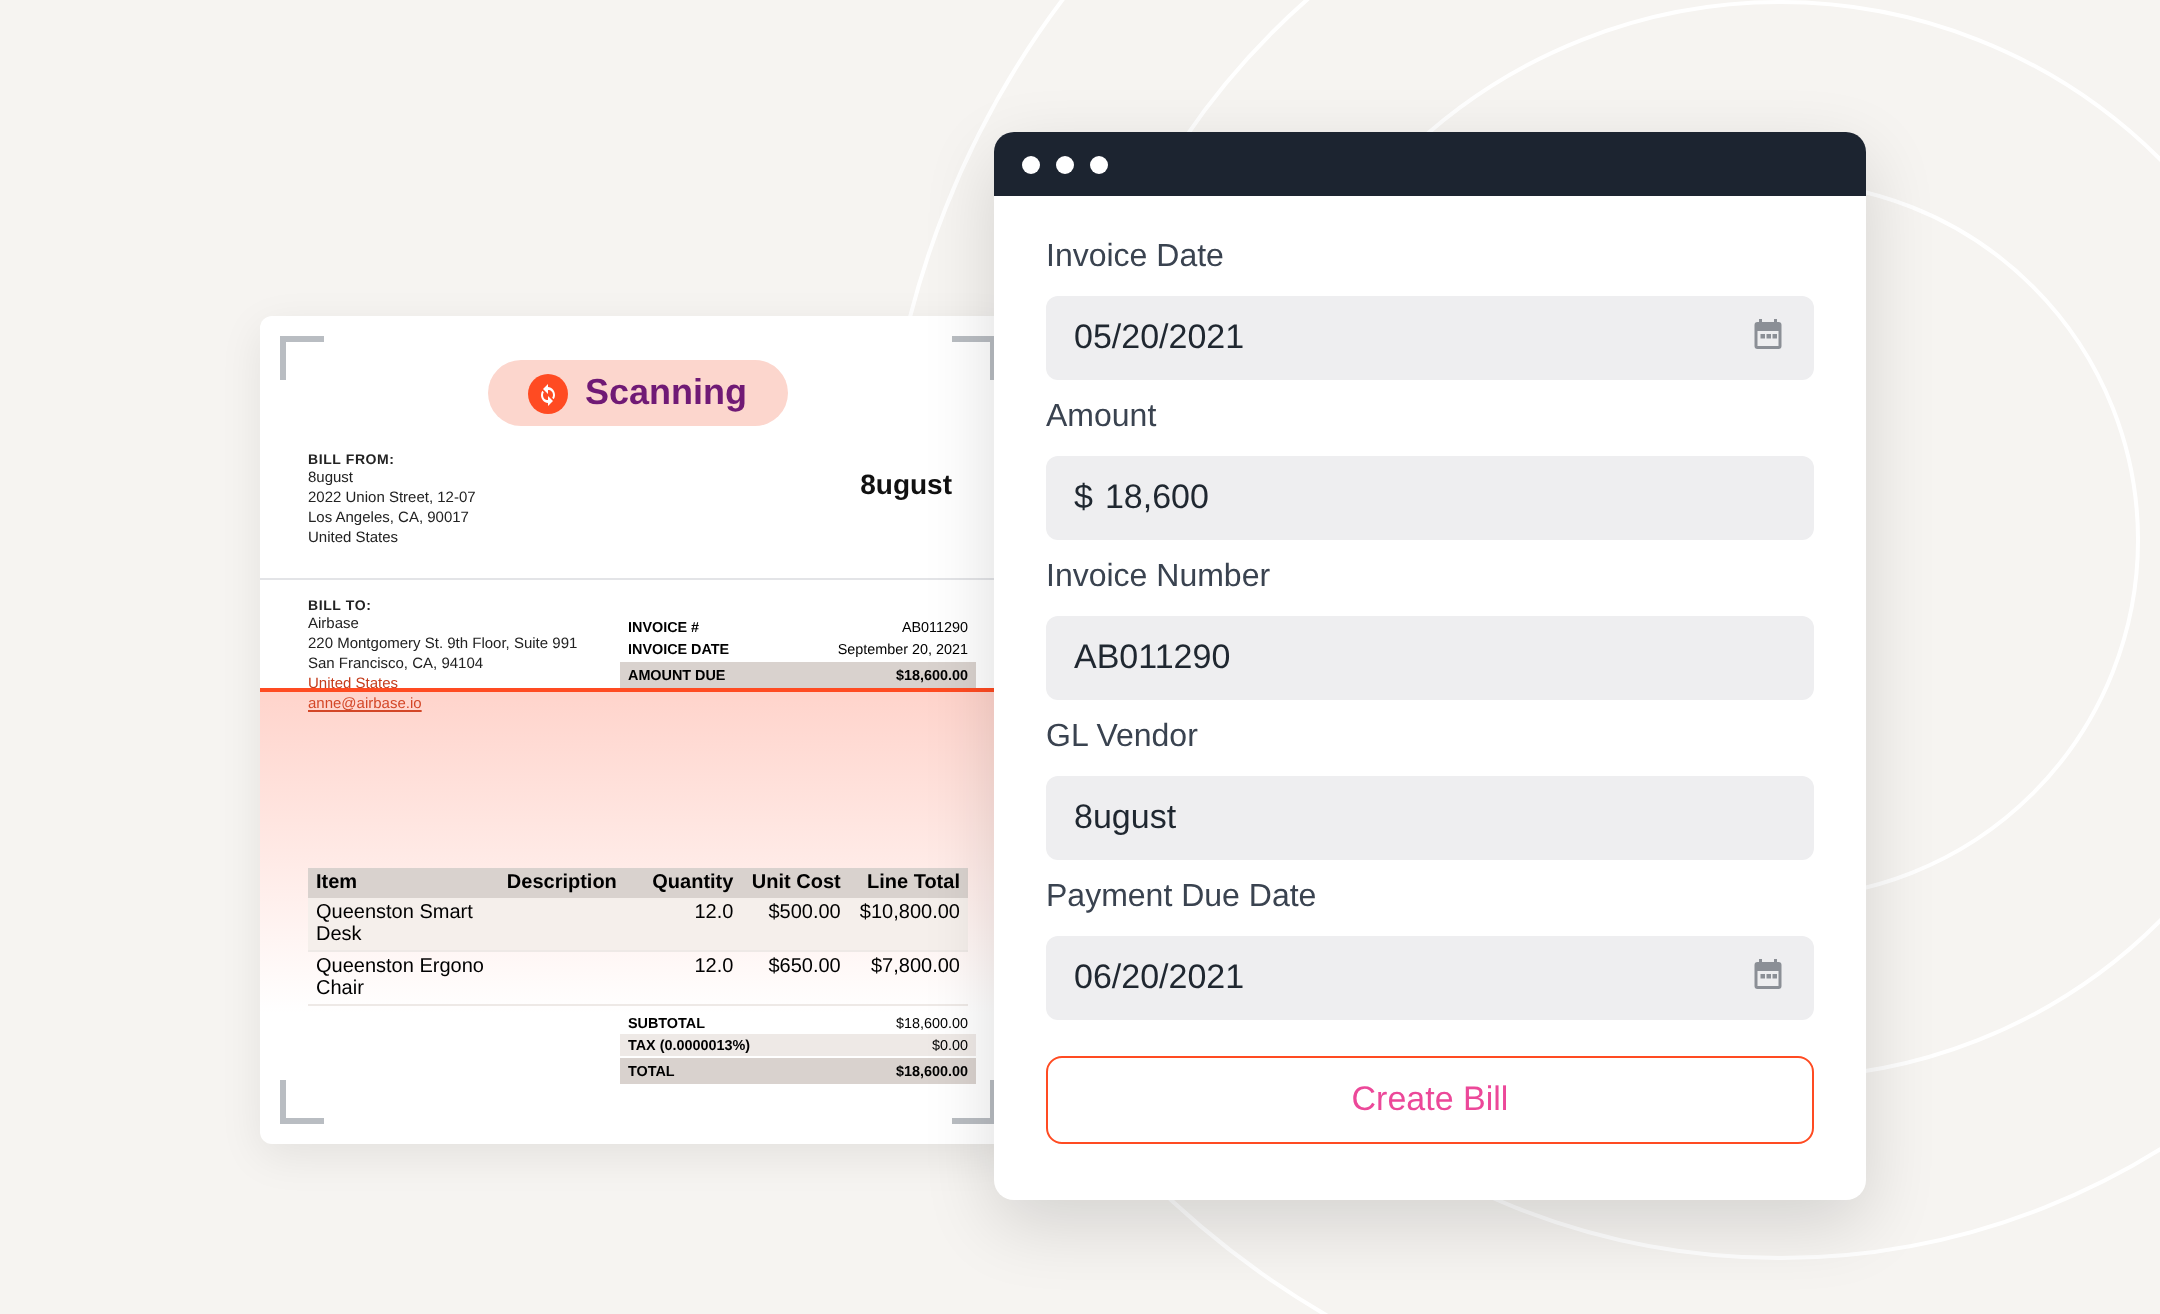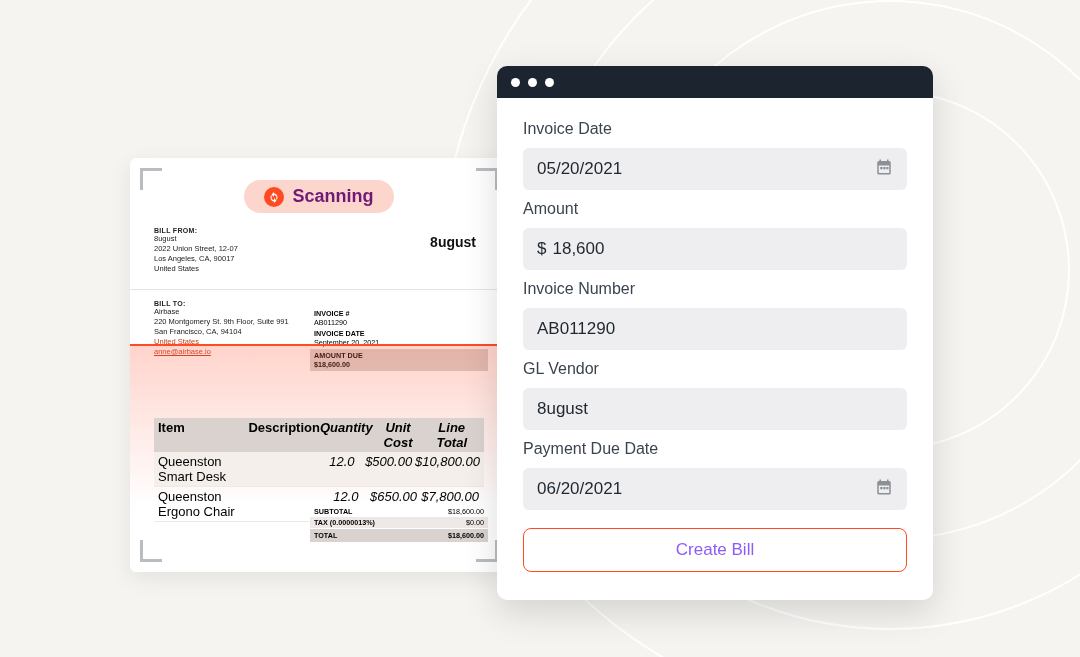--- a/index.html
+++ b/index.html
@@ -49,41 +49,41 @@
   .refresh-icon svg { width: 12px; height: 12px; fill: #fff; }
 
   .bill-from-label, .bill-to-label { font-size: 7px; font-weight: 700; letter-spacing: .3px; color: #222; }
   .from-block, .to-block { font-size: 7.5px; line-height: 1.35; color: #222; }
   .email { text-decoration: underline; color: #c43c1c; }
   .vendor-logo { position: absolute; right: 32px; top: 76px; font-size: 14px; font-weight: 700; color: #111; }
 
   .divider { border: none; border-top: 1px solid #e3e4e7; margin: 14px -24px 10px; }
 
   .meta-rows { position: absolute; right: 24px; top: 150px; width: 170px; font-size: 7.2px; }
-  .meta-rows .row { display: flex; justify-content: space-between; padding: 1px 0; flex-direction: column; }
+  .meta-rows .row { display: flex; justify-content: space-between; padding: 1px 0; }
   .meta-rows .row .k { font-weight: 700; }
   .meta-rows .row.amount-due { background: #d9d2ce; padding: 2px 4px; margin: 1px -4px 0; font-weight:700; }
 
   
   .scan-overlay {
     position: absolute; left: 0; right: 0; top: 186px; height: 163px;
     background: linear-gradient(to bottom, rgba(255,100,70,0.28), rgba(255,100,70,0));
     border-top: 2px solid #ff4b22;
     pointer-events:none;
   }
 
   .line-items {
-    position: absolute; left: 24px; right: 24px; top: 260px;
-    font-size: 13px;
+    position: absolute; left: 24px; right: 24px; top: 276px;
+    font-size: 10px;
   }
   .li-head, .li-row { display: grid; grid-template-columns: 1.6fr 1.2fr 0.7fr 0.9fr 1fr; }
   .li-head { background: #d9d2ce; font-weight: 700; padding: 2px 4px; }
   .li-row { padding: 2px 4px; border-bottom: 1px solid #eee9e6; }
   .li-row.alt { background: #f5efeb; }
-  .num { text-align: center; font-style: italic; }
+  .num { text-align: right; }
 
   .totals {
     position: absolute; right: 24px; bottom: 30px; width: 170px; font-size: 7.2px;
   }
   .totals .row { display: flex; justify-content: space-between; padding: 1px 0; }
   .totals .row .k { font-weight: 700; }
   .totals .row.tax { background: #eee9e6; padding: 1px 4px; margin: 0 -4px; }
   .totals .row.total { background: #d9d2ce; padding: 2px 4px; margin: 1px -4px 0; font-weight:700;}
 
   
@@ -110,21 +110,21 @@
     background: #eeeef0; border-radius: 6px; height: 42px;
     display: flex; align-items: center; justify-content: space-between;
     padding: 0 14px; font-size: 17px; color: #1f2730;
   }
   .field .left { display: flex; align-items: flex-start; gap: 6px; }
   .field .prefix { color: #1f2730; }
   .cal-icon { color: #8b8f96; }
   .create-bill-btn {
     margin-top: 8px;
     border: 1.5px solid #ff4b22;
-    color: #8b5cf6;
+    color: #ec4899;
     background: #fff;
     font-size: 17px;
     height: 44px;
     border-radius: 8px;
     cursor: pointer;
   }
 </style>
 </head>
 <body>
 

